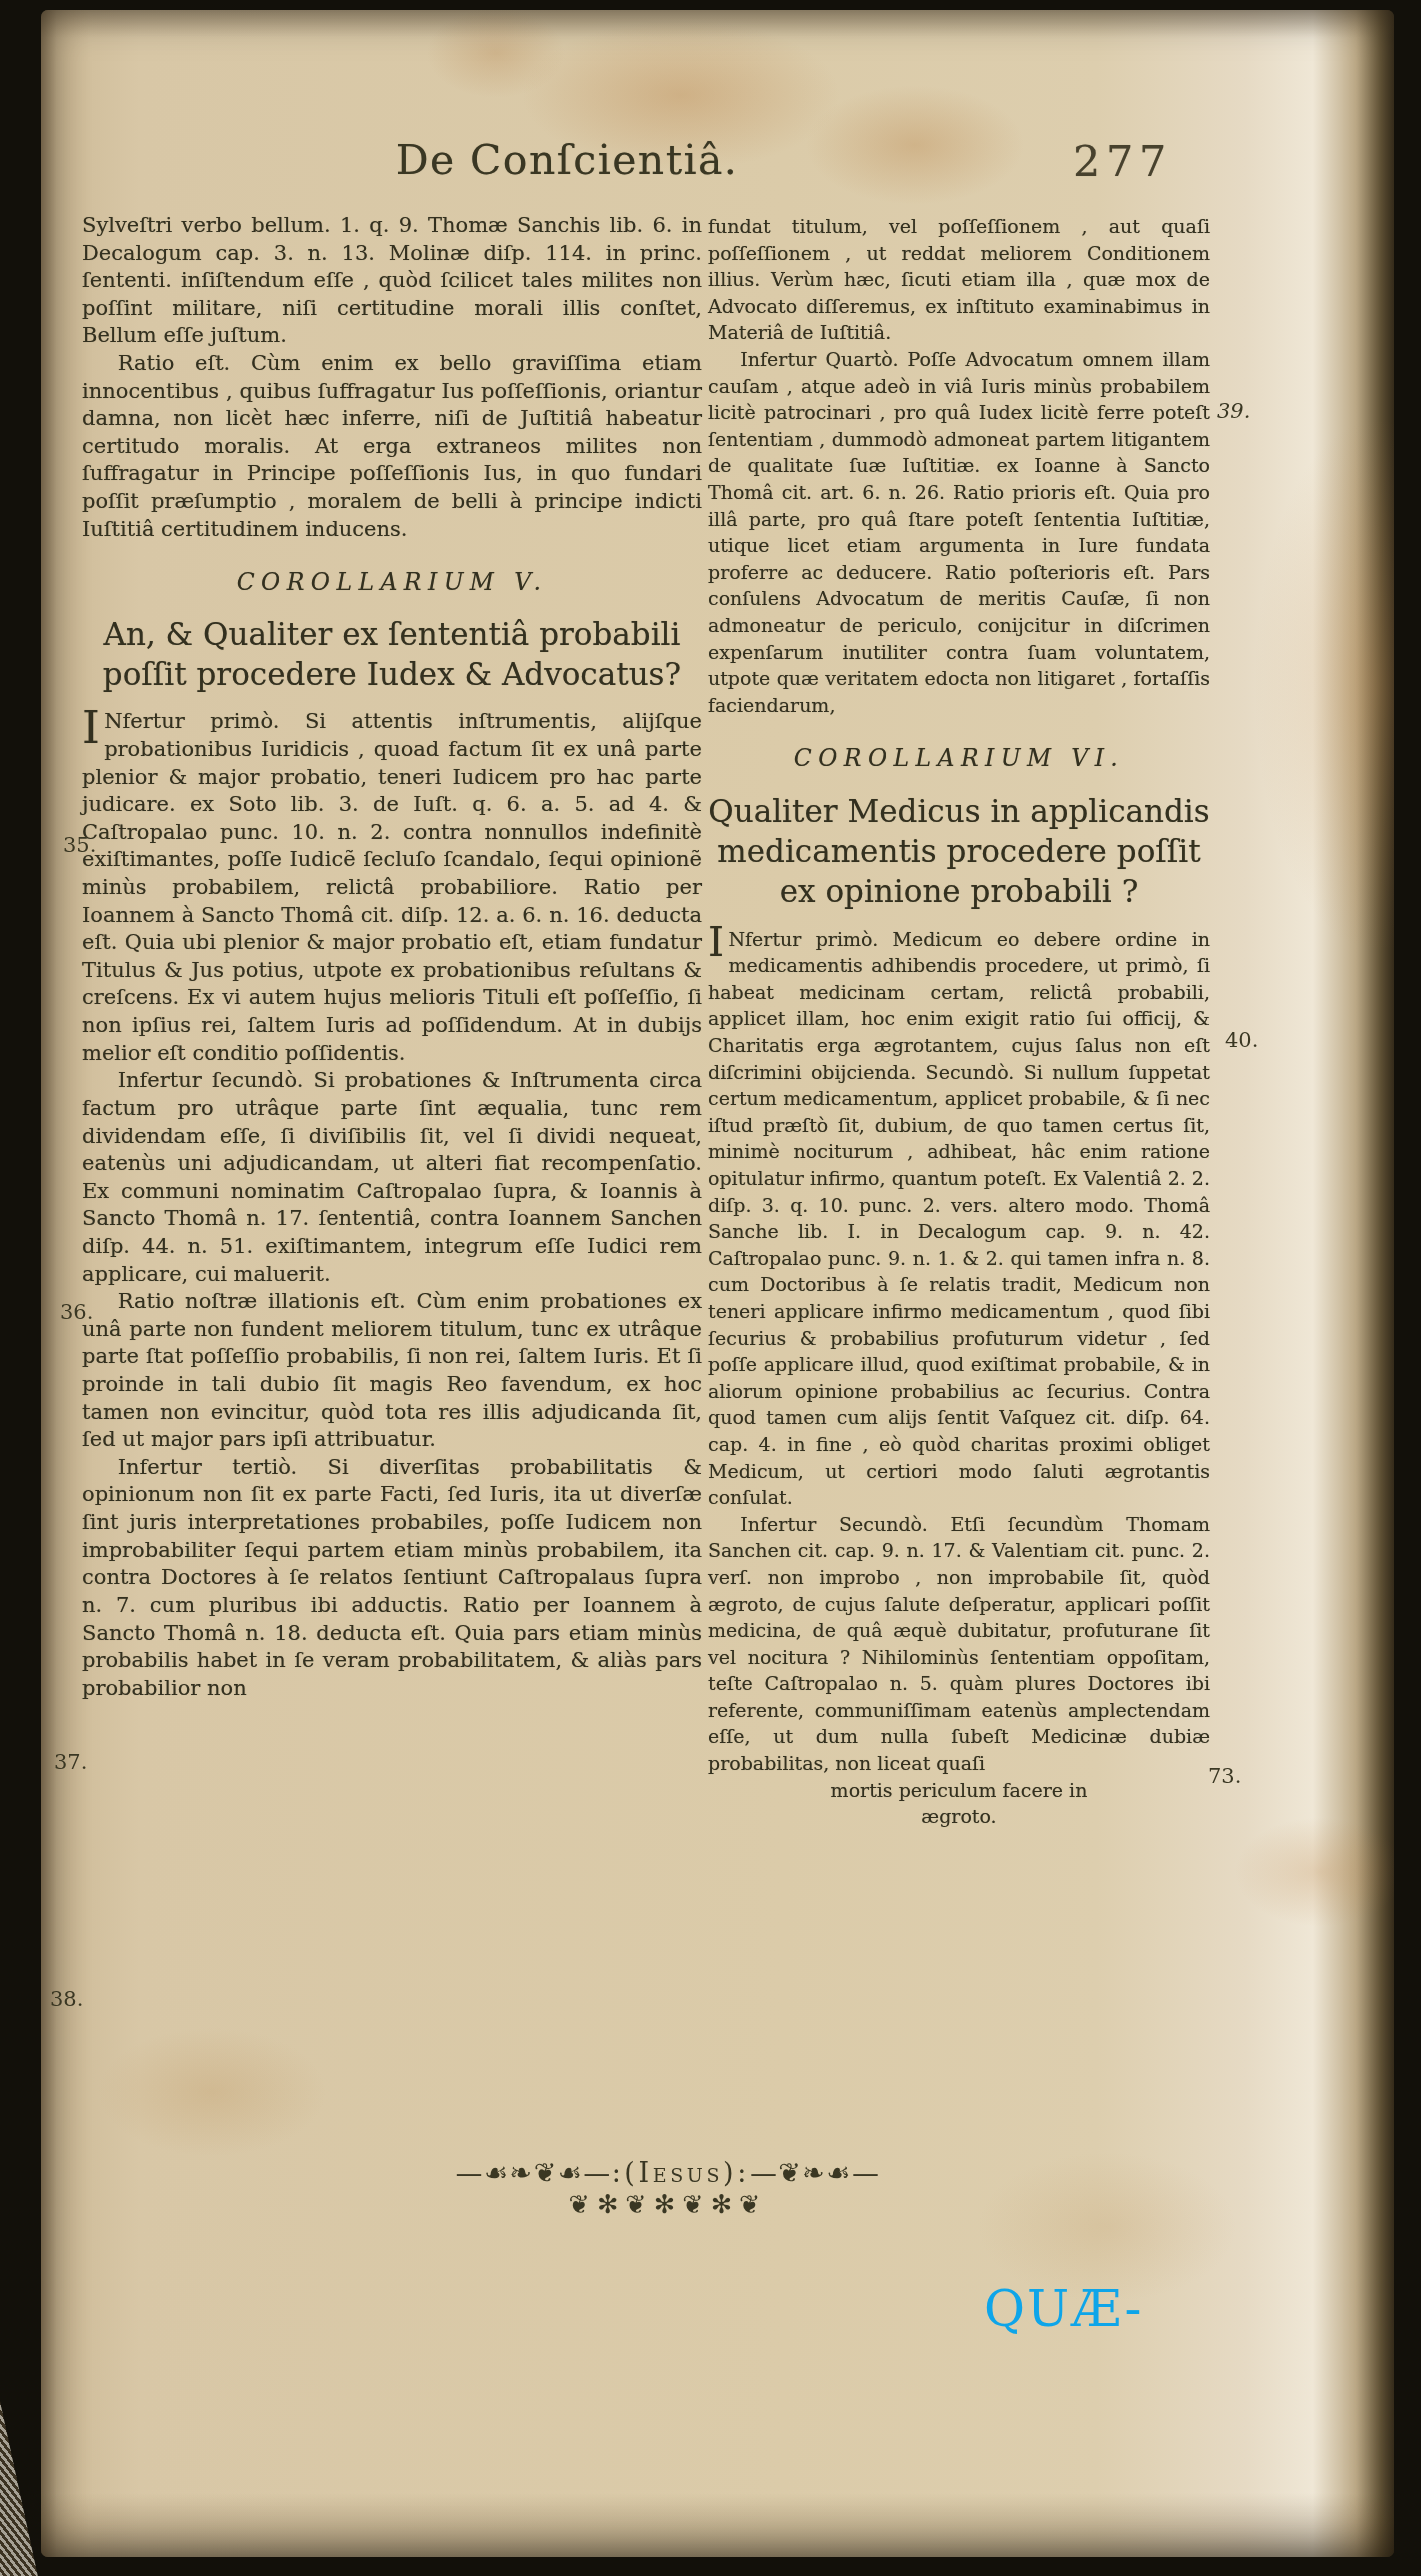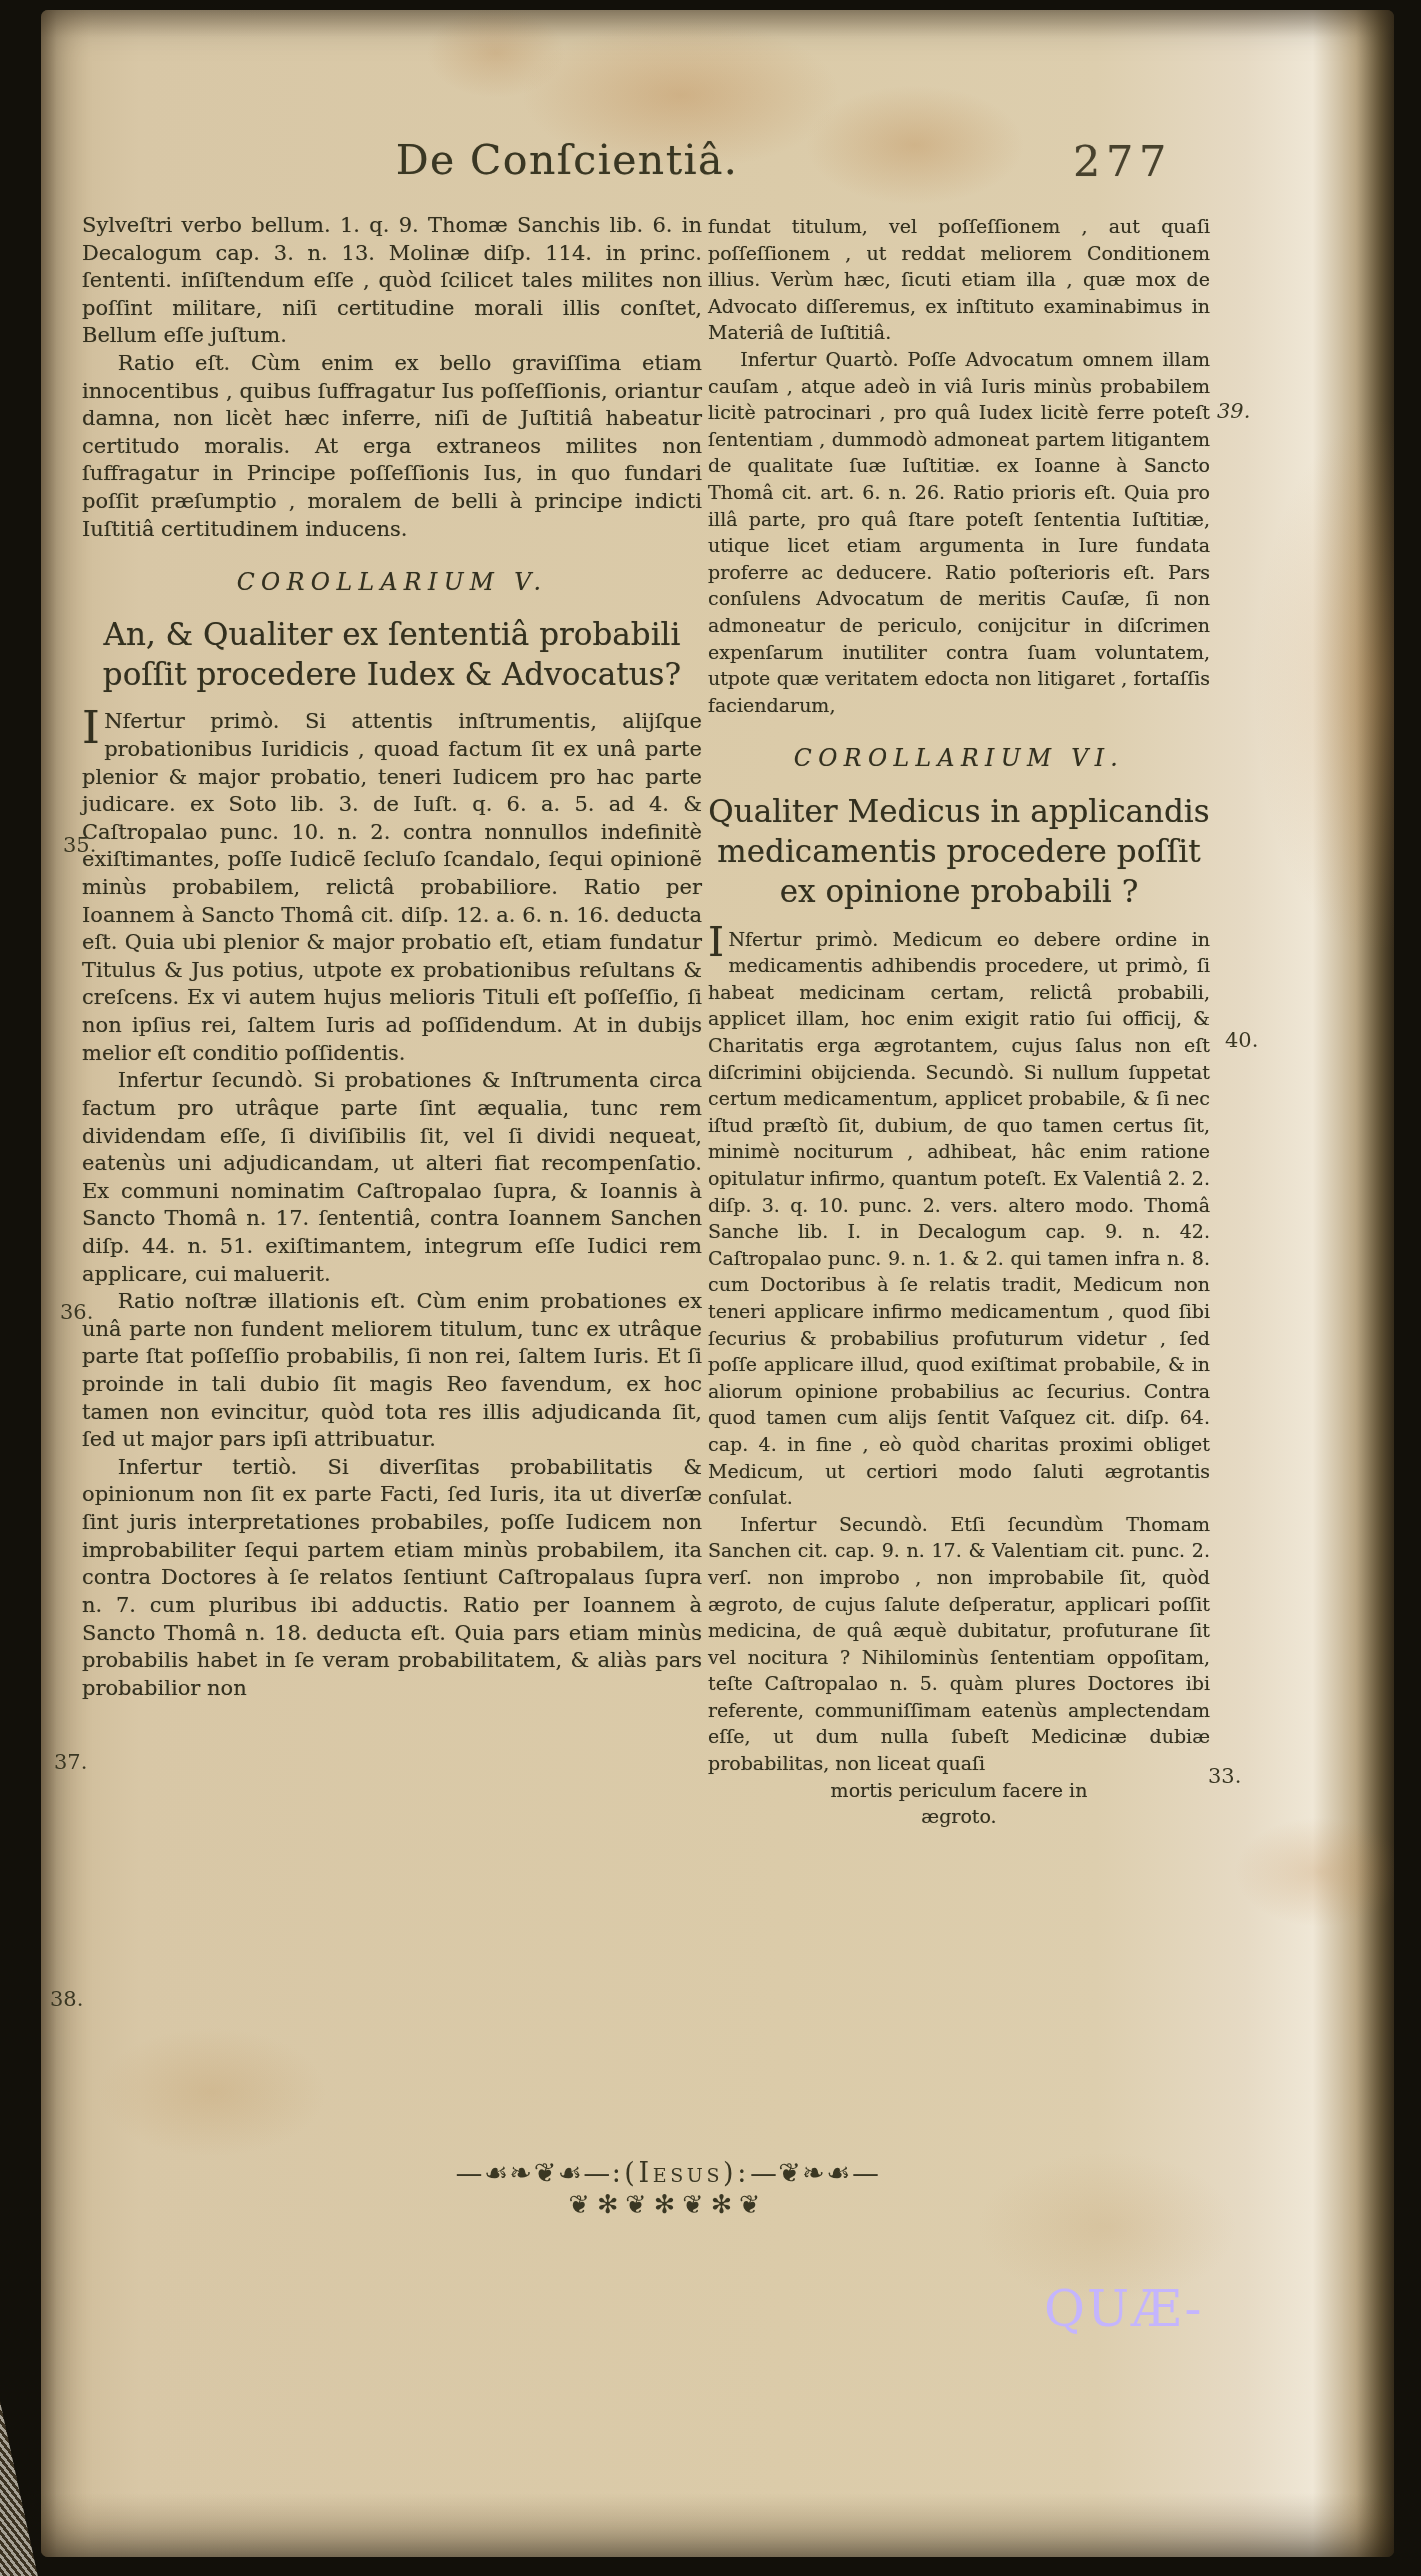--- a/index.html
+++ b/index.html
@@ -35,21 +35,21 @@
   .cor-sub{margin:4.3px 0 14px;text-align:center;font-weight:normal;font-size:31px;line-height:1.3;}
   .cor-sub::first-line{font-size:31px;}
   .initial::first-letter{font-size:2.15em;float:left;line-height:.78;padding:1.4px 4.3px 0 0;}
   .tail{text-align:center;}
   .mn{position:absolute;font-size:21px;color:#3a3723;}
   .ornament{position:absolute;left:398px;top:2157px;width:540px;text-align:center;
             font-family:"DejaVu Sans",sans-serif;color:#3a3723;}
   .orn-row1{font-size:27px;letter-spacing:1.4px;}
   .orn-row1 .iesus{font-family:"DejaVu Serif",serif;font-variant:small-caps;letter-spacing:3.6px;}
   .orn-row2{font-size:25.6px;letter-spacing:7px;margin-top:1.4px;}
-  .catchword{position:absolute;left:1044px;top:2280px;font-size:50px;letter-spacing:2.1px;color:#c4b5fd;}
+  .catchword{position:absolute;left:984px;top:2280px;font-size:50px;letter-spacing:2.1px;color:#0ea5e9;}
   .ink{text-shadow:0 0 0.7px rgba(51,48,31,.45);border-radius:7px;}
 </style>
 </head>
 <body>
 
 <div class="scan">
   <div class="paper ink">
 
     <div class="running-head">
       <span class="title">De Conſcientiâ.</span>
@@ -78,21 +78,21 @@
       <p class="tail">ægroto.</p>
     </div>
   </div>
 
   <span class="mn" style="left:63px;top:833px;">35.</span>
   <span class="mn" style="left:60px;top:1300px;">36.</span>
   <span class="mn" style="left:54px;top:1750px;">37.</span>
   <span class="mn" style="left:50px;top:1987px;">38.</span>
   <span class="mn" style="left:1217px;top:399px;font-style:italic;">39.</span>
   <span class="mn" style="left:1225px;top:1028px;">40.</span>
-  <span class="mn" style="left:1208px;top:1764px;">33.</span>
+  <span class="mn" style="left:1208px;top:1764px;">73.</span>
 
   <div class="ornament">
     <div class="orn-row1"><span>—☙❧❦☙—</span><span class="iesus">:(Iesus):</span><span>—❦❧☙—</span></div>
     <div class="orn-row2">❦✻❦✻❦✻❦</div>
   </div>
 
   <div class="catchword">QUÆ-</div>
 
   <div class="edge-lines"></div>
 </div>

